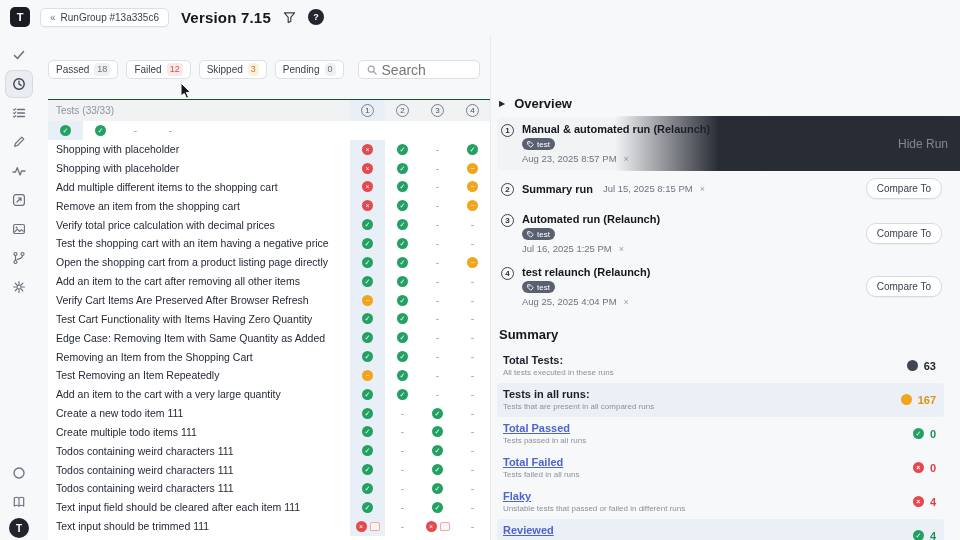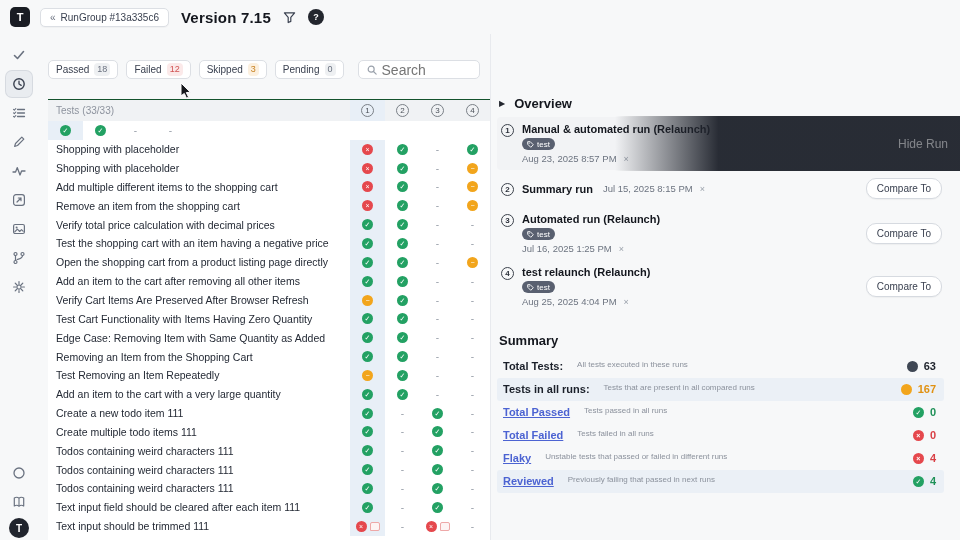--- a/index.html
+++ b/index.html
@@ -67,25 +67,25 @@
   .run-name{font-size:11px;font-weight:bold;color:#14171e}
   .tag{display:inline-flex;align-items:center;gap:3px;background:#596070;color:#fff;font-size:8px;border-radius:6px;padding:1.5px 5px;width:max-content}
   .run-date{font-size:9.5px;color:#6d7480;display:flex;gap:7px;align-items:center}
   .x{color:#9aa1ab;font-size:9px;cursor:pointer}
   .compare-btn{margin-left:auto;background:#fff;border:1px solid #d6dae0;border-radius:10px;font-size:10px;color:#3a4150;padding:4px 10px;align-self:center;cursor:pointer;box-shadow:0 1px 1px rgba(0,0,0,.04);white-space:nowrap;font-family:inherit}
   .run-item.inline{align-items:center;padding-top:8px;padding-bottom:8px}
   .run-item.inline .run-name{margin-right:2px}
   .overlay{position:absolute;top:-1px;bottom:-1px;left:118px;right:-16px;background:linear-gradient(90deg,rgba(32,36,45,0) 0%,rgba(32,36,45,.96) 30%);display:flex;align-items:center;justify-content:flex-end;padding-right:12px;font-size:12px;color:rgba(255,255,255,.42);z-index:2;cursor:pointer}
 
   
-  .sum-title{margin-top:20px;padding-left:2px}
+  .sum-title{margin-top:14px;padding-left:2px}
   .summary-rows{margin-top:7px}
   .sum-row{display:flex;align-items:center;padding:5px 8px 6px 6px;border-radius:3px}
   .sum-row.hl{background:#ebf0f6}
-  .sum-left{display:flex;flex-direction:row;gap:14px}
+  .sum-left{display:flex;flex-direction:column;gap:2px}
   .sum-label{font-size:11px;font-weight:bold;color:#1b202a;text-decoration:none}
   .sum-label.link{color:#4c63d2;text-decoration:underline;cursor:pointer}
   .sum-desc{font-size:8px;color:#8b919c}
   .sum-val{margin-left:auto;display:flex;align-items:center;gap:6px;font-size:11px;font-weight:bold}
   .vdot{width:11px;height:11px;border-radius:50%;color:#fff;font-size:7px;line-height:1;display:flex;align-items:center;justify-content:center;flex:none}
   .vdot.dark{background:#3f4754}
   .vdot.orange{background:#f2a51c}
   .vdot.green{background:#23a163}
   .vdot.red{background:#e5484d}
   .vnum.dark{color:#21262f}

